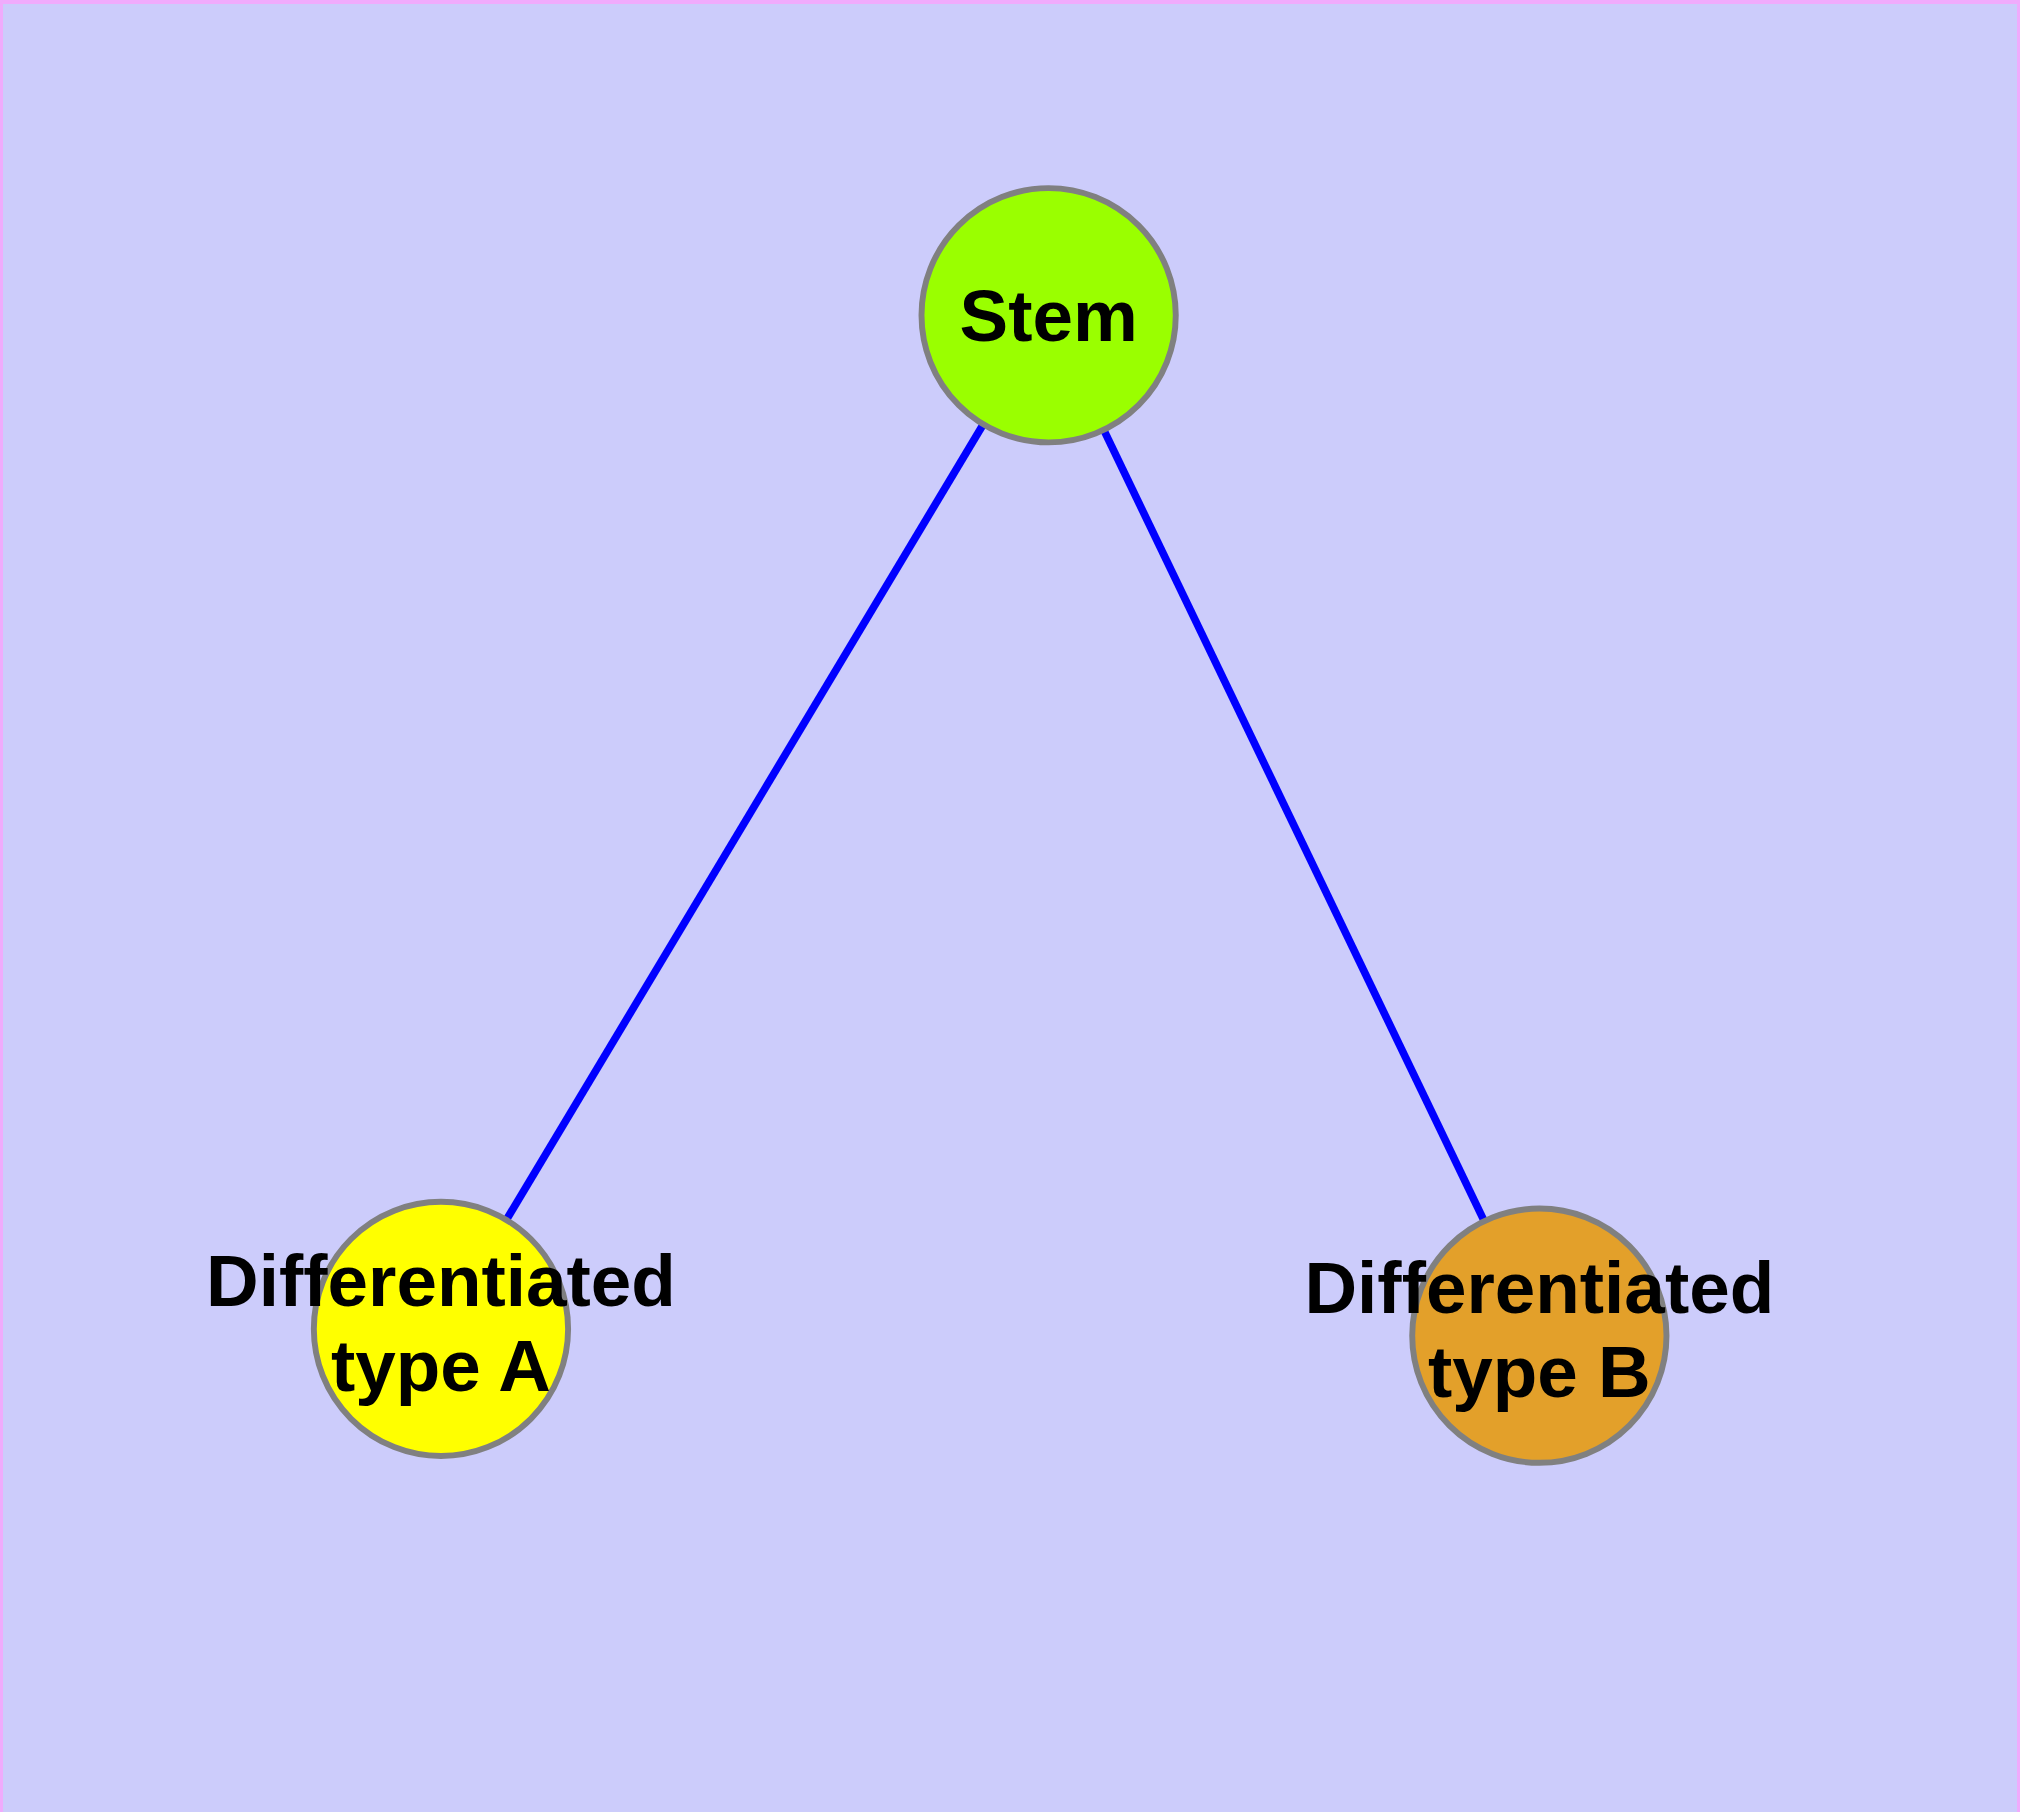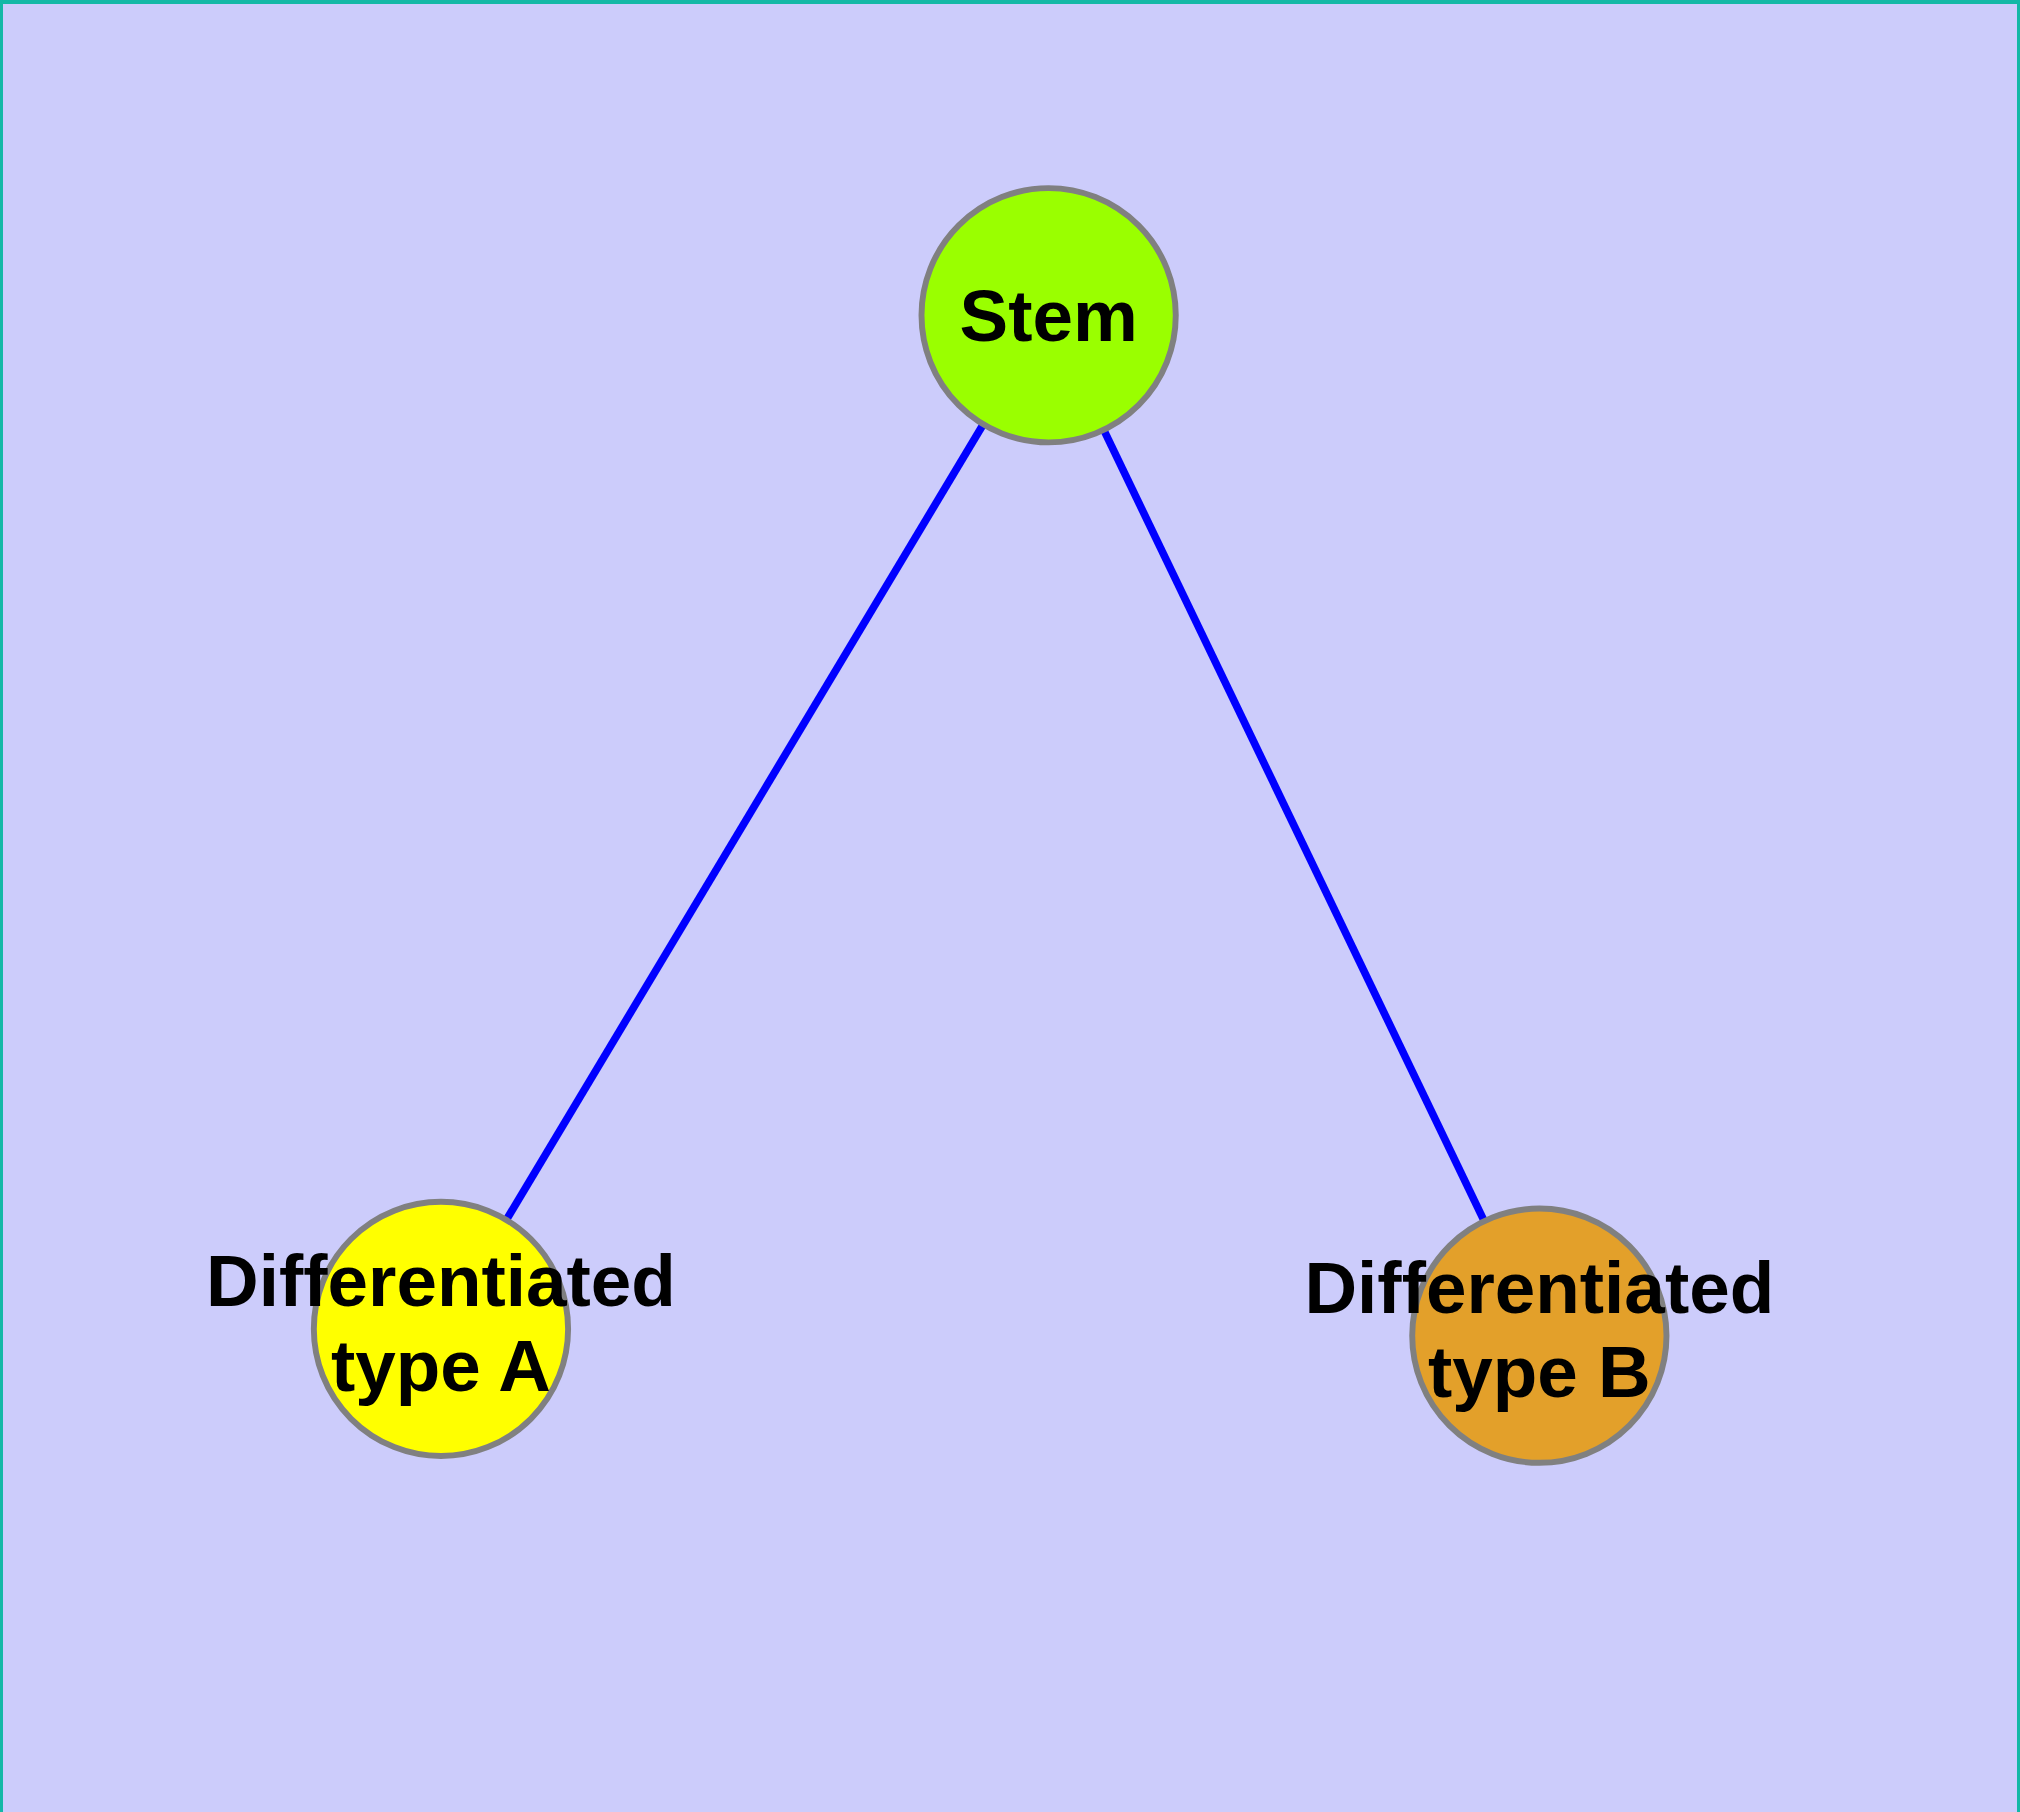--- a/index.html
+++ b/index.html
@@ -8,21 +8,21 @@
     padding: 0;
     background: #ffffff;
   }
   body {
     font-family: "Liberation Sans", sans-serif;
   }
   #canvas {
     position: relative;
     width: 2021px;
     height: 1812px;
-    background: #14b8a6;
+    background: #f0abfc;
     overflow: hidden;
   }
   #plot-background {
     position: absolute;
     left: 3.4px;
     top: 4.2px;
     width: 2014px;
     height: 1808px;
     background: #ccccfb;
   }

